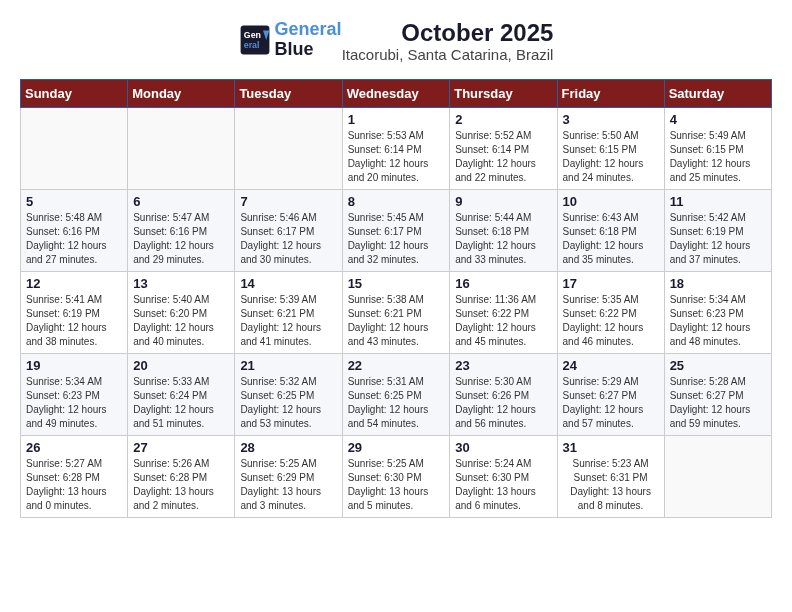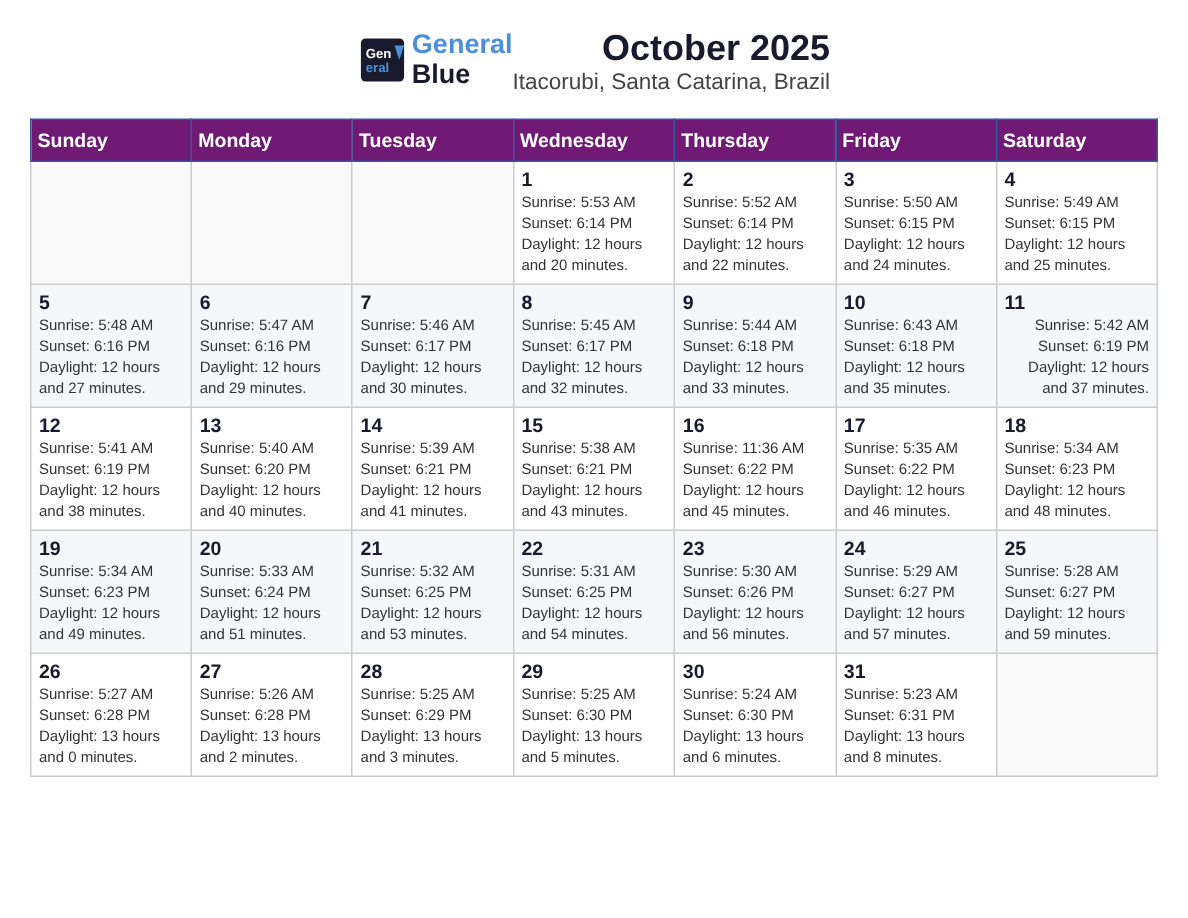--- a/index.html
+++ b/index.html
@@ -46,21 +46,21 @@
     .subtitle {
       font-size: 15px;
       color: #444;
     }
     .calendar {
       width: 100%;
       border-collapse: collapse;
       border: 1px solid #ccc;
     }
     .calendar th {
-      background: #701a75;
+      background: #7f1d1d;
       color: #fff;
       font-size: 13px;
       font-weight: bold;
       padding: 6px 4px;
       text-align: left;
       border: 1px solid #2a5a9f;
     }
     .calendar td {
       vertical-align: top;
       border: 1px solid #ccc;
@@ -197,21 +197,21 @@
         </td>
         <td>
           <span class="day-number">10</span>
           <div class="day-info" style="white-space: pre-line;">Sunrise: 6:43 AM
 Sunset: 6:18 PM
 Daylight: 12 hours
 and 35 minutes.</div>
         </td>
         <td>
           <span class="day-number">11</span>
-          <div class="day-info" style="white-space: pre-line; text-align: right;">Sunrise: 5:42 AM
+          <div class="day-info" style="white-space: pre-line;">Sunrise: 5:42 AM
 Sunset: 6:19 PM
 Daylight: 12 hours
 and 37 minutes.</div>
         </td>
       </tr>
       <tr>
         <td>
           <span class="day-number">12</span>
           <div class="day-info" style="white-space: pre-line;">Sunrise: 5:41 AM
 Sunset: 6:19 PM
@@ -343,21 +343,21 @@
         </td>
         <td>
           <span class="day-number">30</span>
           <div class="day-info" style="white-space: pre-line;">Sunrise: 5:24 AM
 Sunset: 6:30 PM
 Daylight: 13 hours
 and 6 minutes.</div>
         </td>
         <td>
           <span class="day-number">31</span>
-          <div class="day-info" style="white-space: pre-line;">Sunrise: 5:23 AM
+          <div class="day-info" style="white-space: pre-line; text-align: center;">Sunrise: 5:23 AM
 Sunset: 6:31 PM
 Daylight: 13 hours
 and 8 minutes.</div>
         </td>
         <td class="empty-cell"></td>
       </tr>
     </tbody>
 </table>
 
 </body></html>

